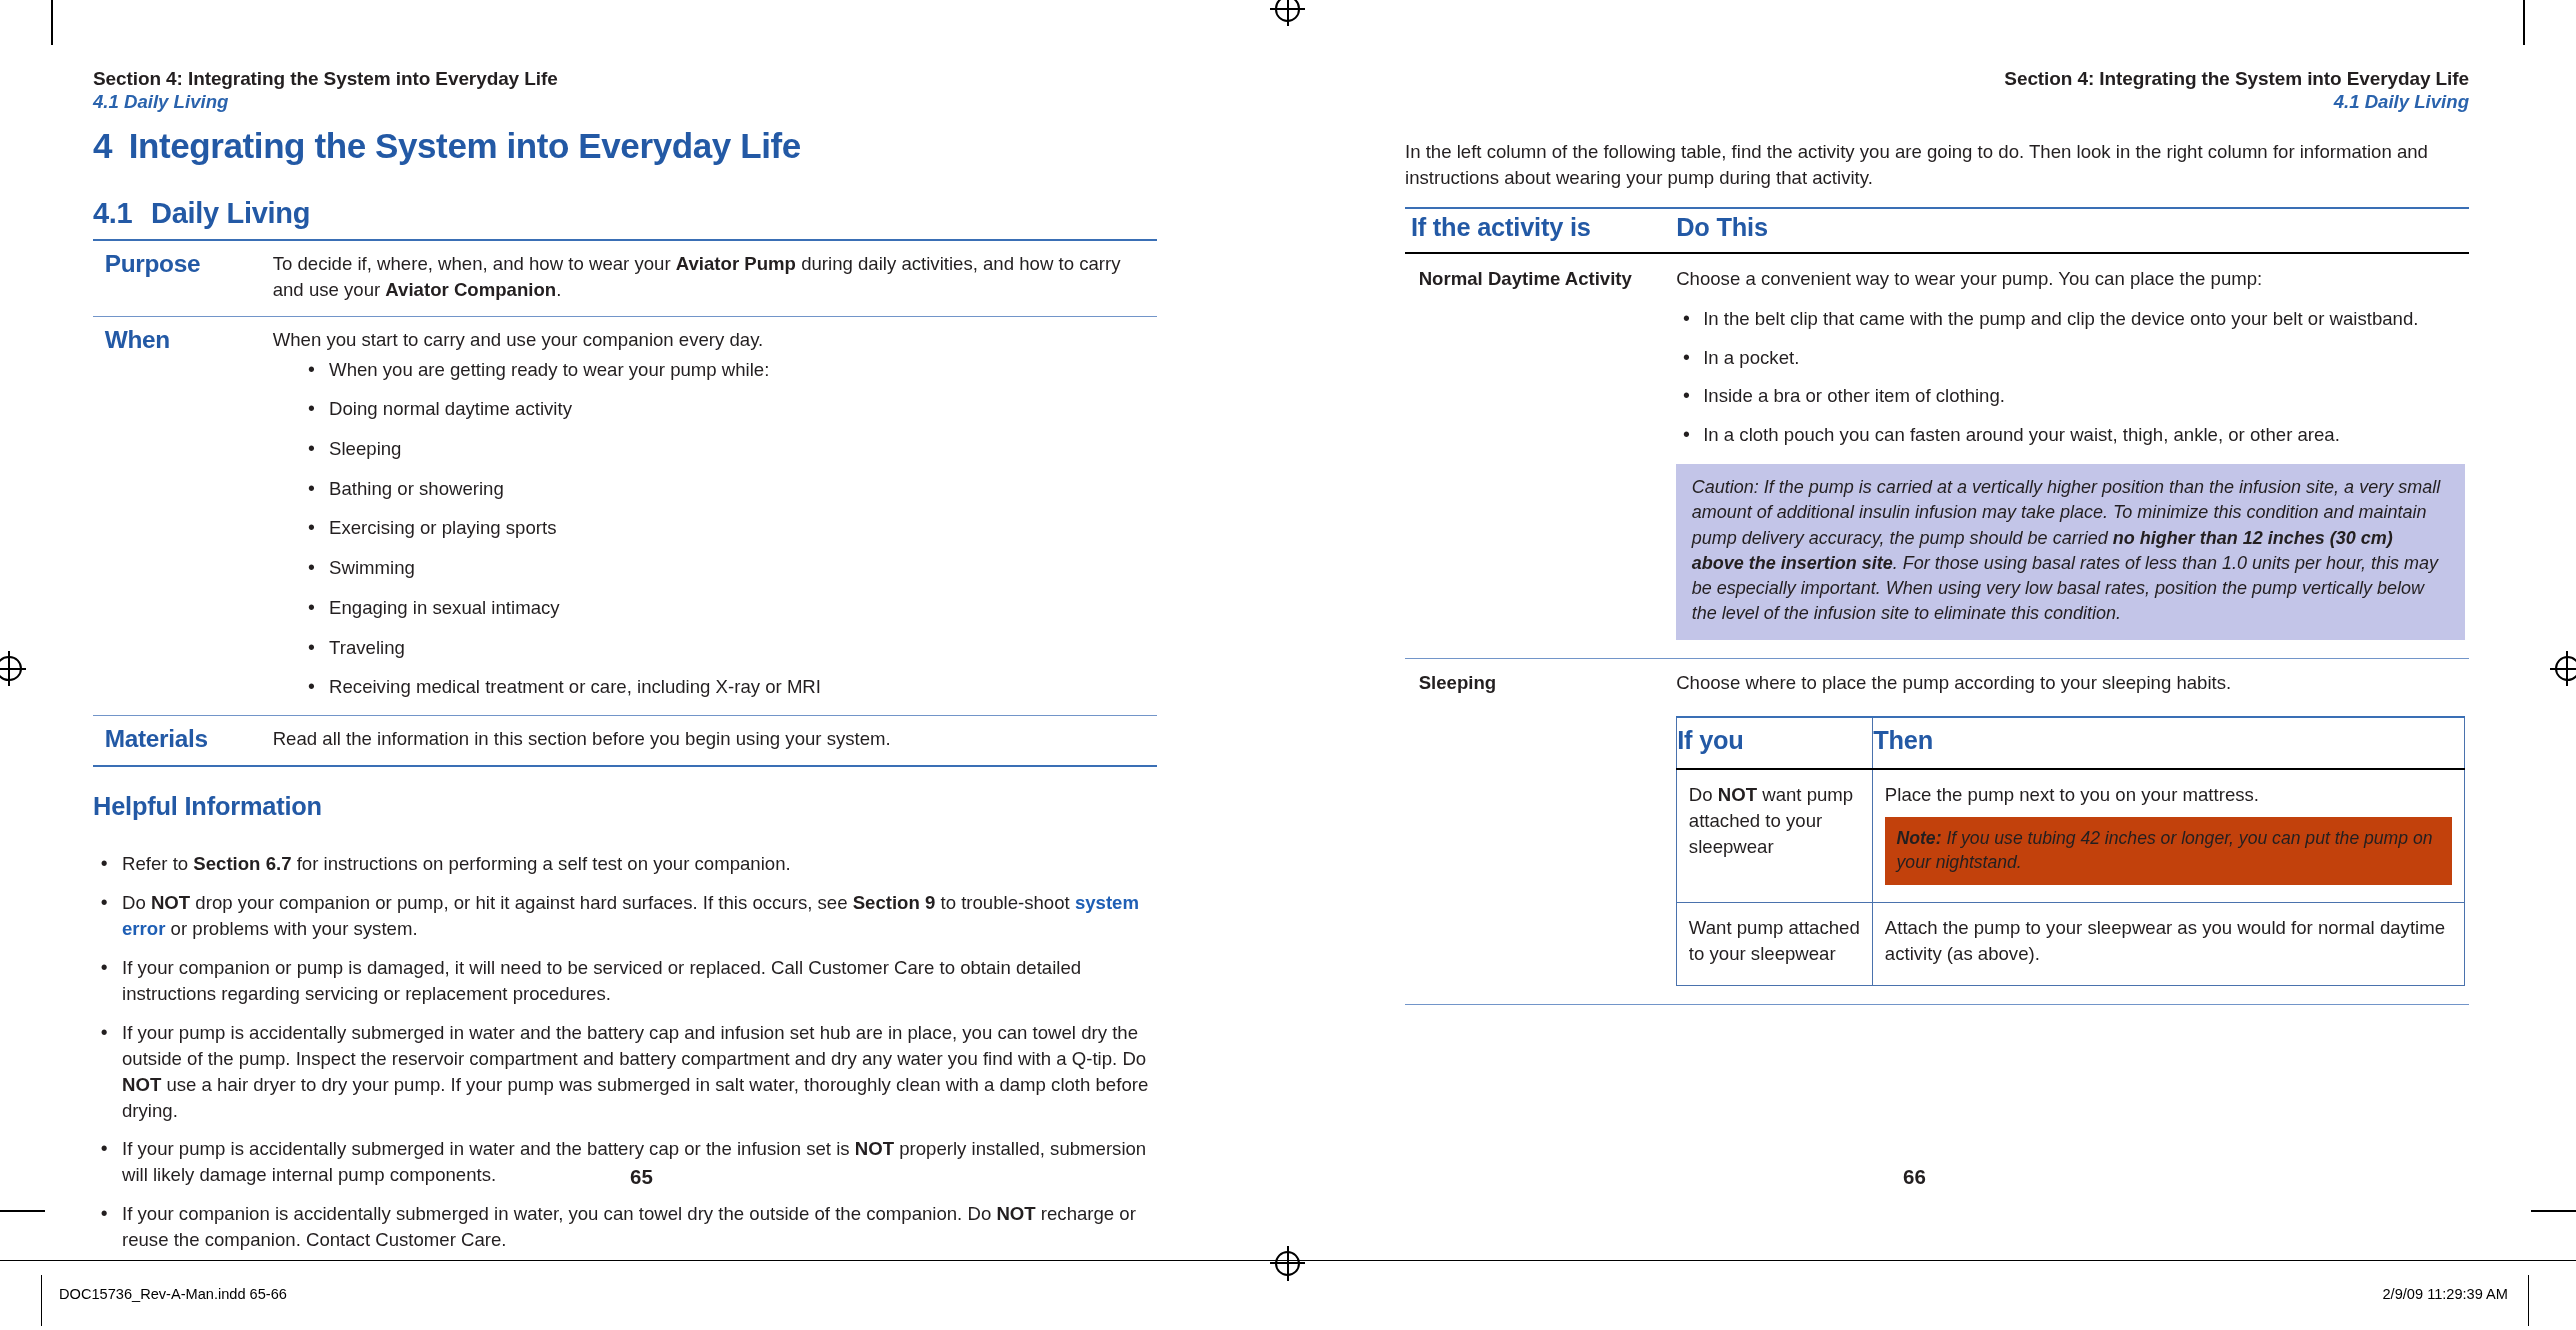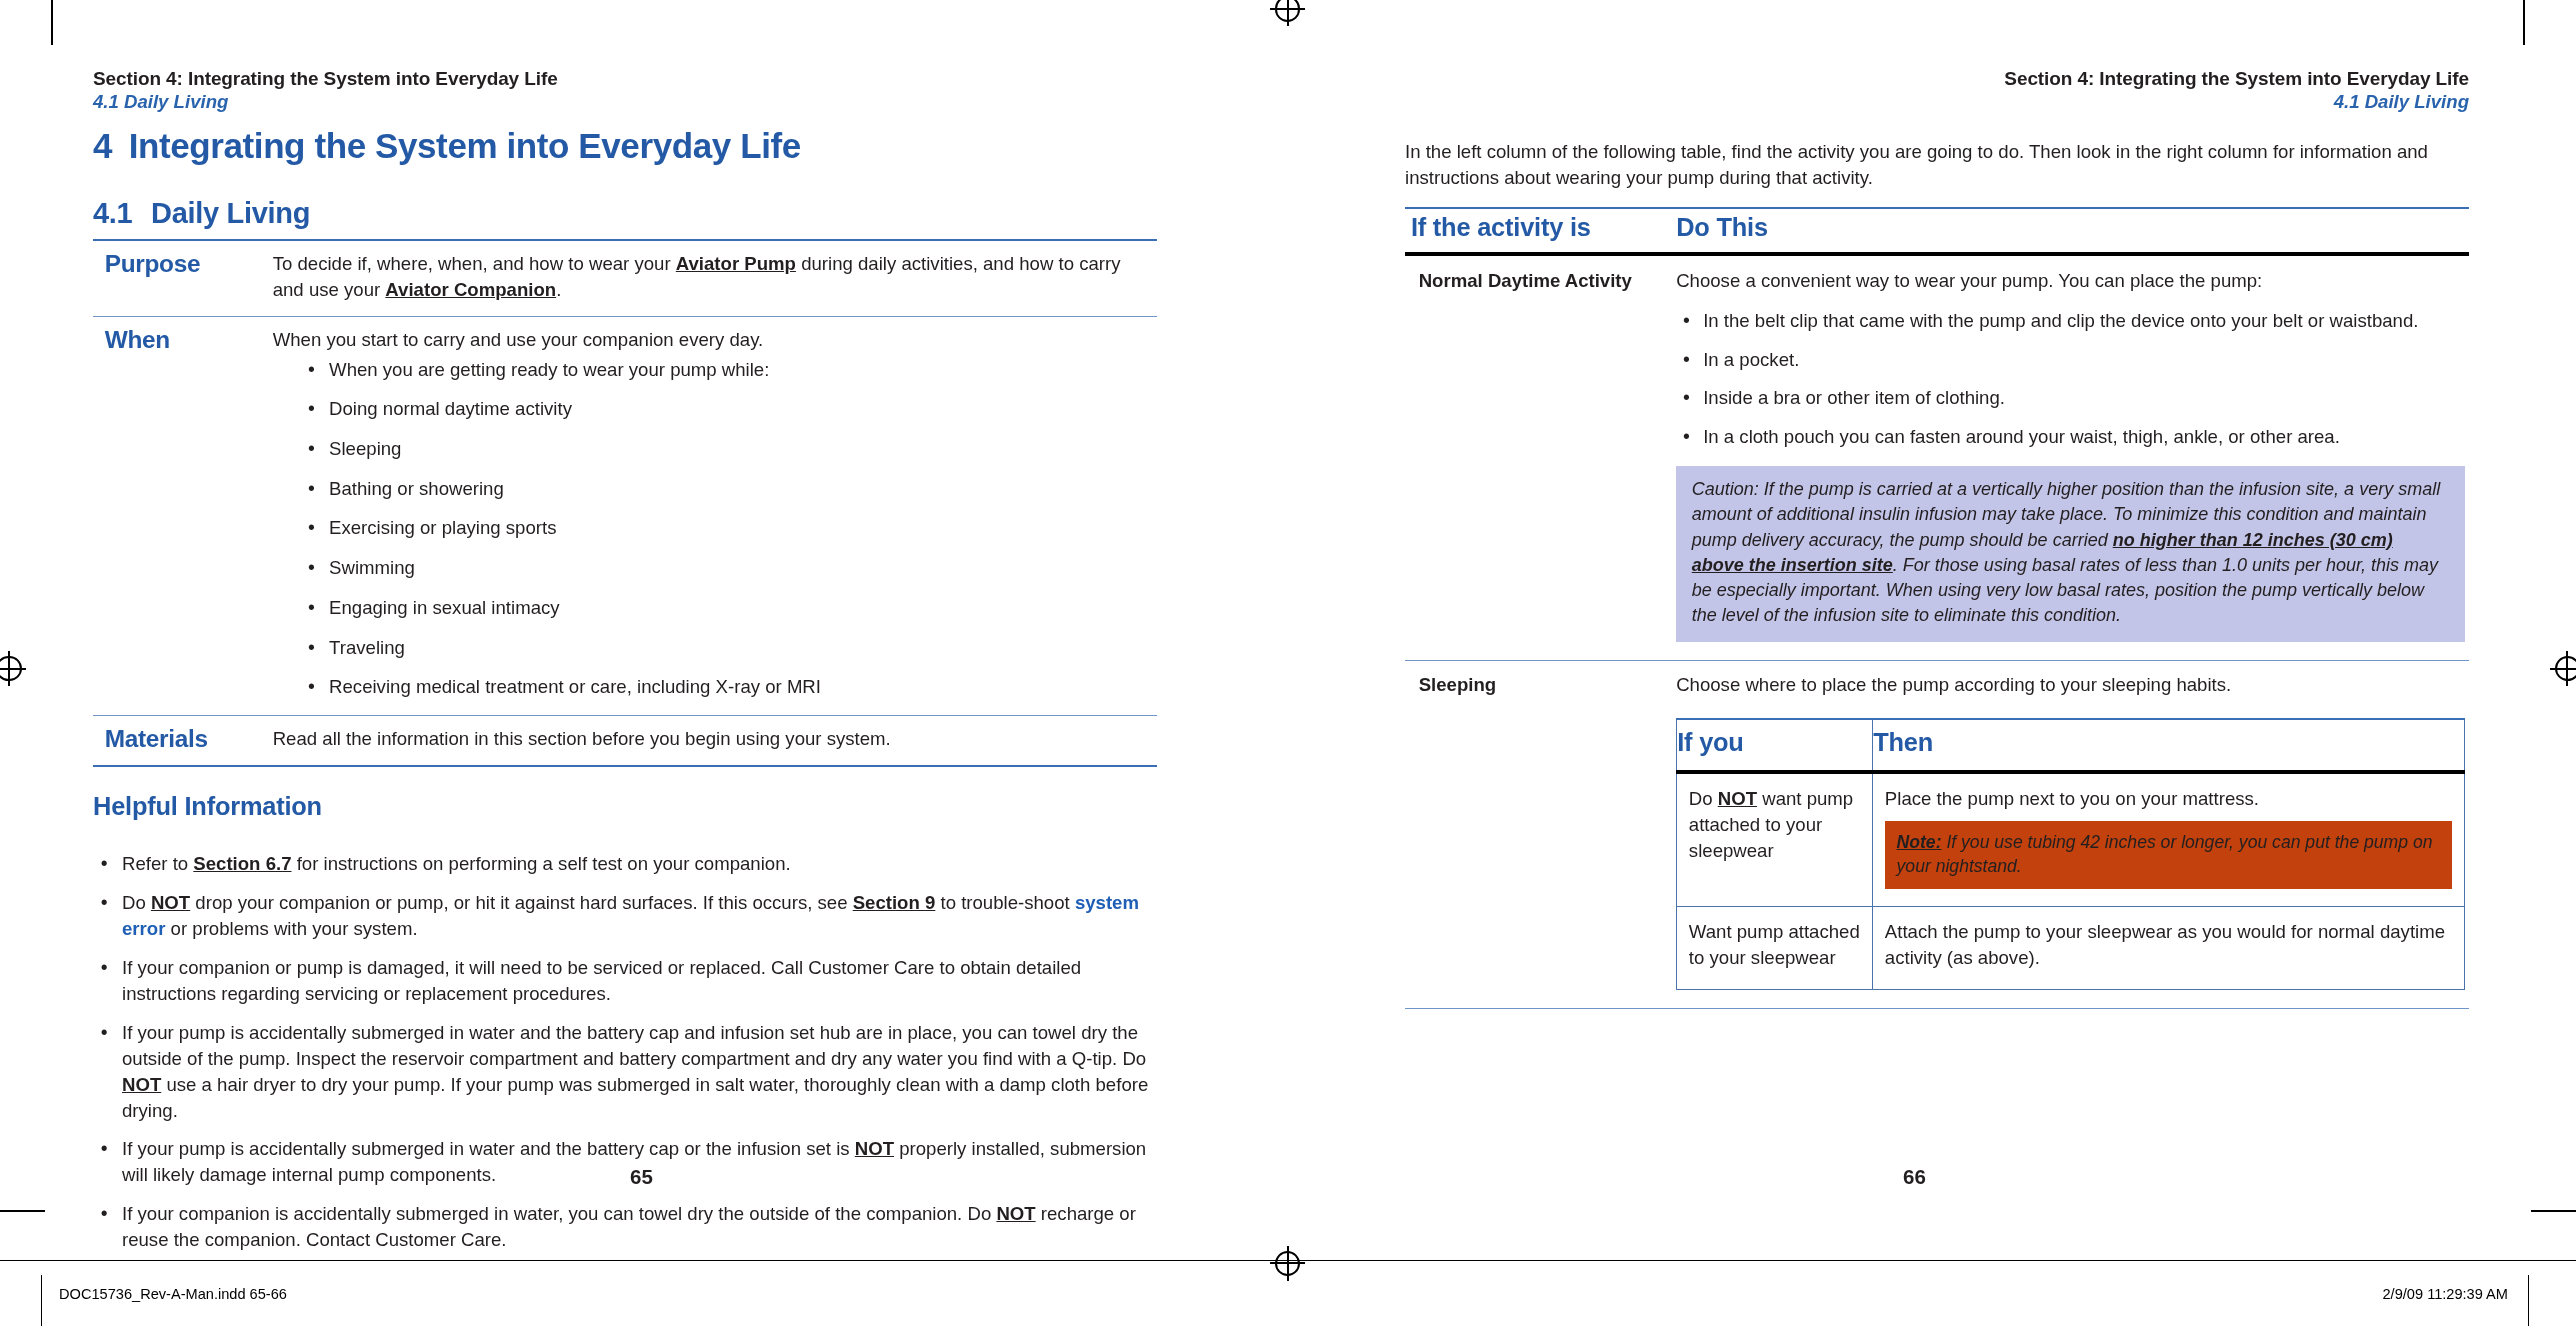--- a/index.html
+++ b/index.html
@@ -170,42 +170,42 @@
   ul.when-list > li { margin-bottom: 13.7px; }
 
   ul.help-list { margin-top: 30px; }
   ul.help-list > li { margin-bottom: 12.7px; padding-left: 29px; }
   ul.help-list > li::before { left: 7.8px; }
 
   ul.tight-list { margin-top: 13.7px; }
   ul.tight-list > li { margin-bottom: 12.7px; padding-left: 27px; }
   ul.tight-list > li::before { left: 6.8px; }
 
-  b, strong { font-weight: bold; text-decoration: underline; }
+  b, strong { font-weight: bold; }
   .blue-bold { color: #1f5fb5; font-weight: bold; }
 
   
   .act-table {
     width: 100%;
     border-collapse: collapse;
     margin-top: 15.6px;
   }
   .act-table th, .act-table td {
     vertical-align: top;
     text-align: left;
     padding: 0;
   }
   .act-table thead th {
     font-size: 25.4px;
     font-weight: bold;
     color: #2359a5;
     letter-spacing: -0.2px;
     padding: 3.9px 0 9.8px 0;
     border-top: 2px solid #3a6fb5;
-    border-bottom: 4px solid #000000;
+    border-bottom: 2px solid #000000;
   }
   .act-table thead th.c1 { width: 236px; padding-left: 5.9px; }
   .act-table thead th.c2 { padding-left: 11.7px; }
 
   .act-table tbody td {
     font-size: 18.6px;
     line-height: 1.42;
     padding-top: 11.7px;
     padding-bottom: 17.6px;
   }

